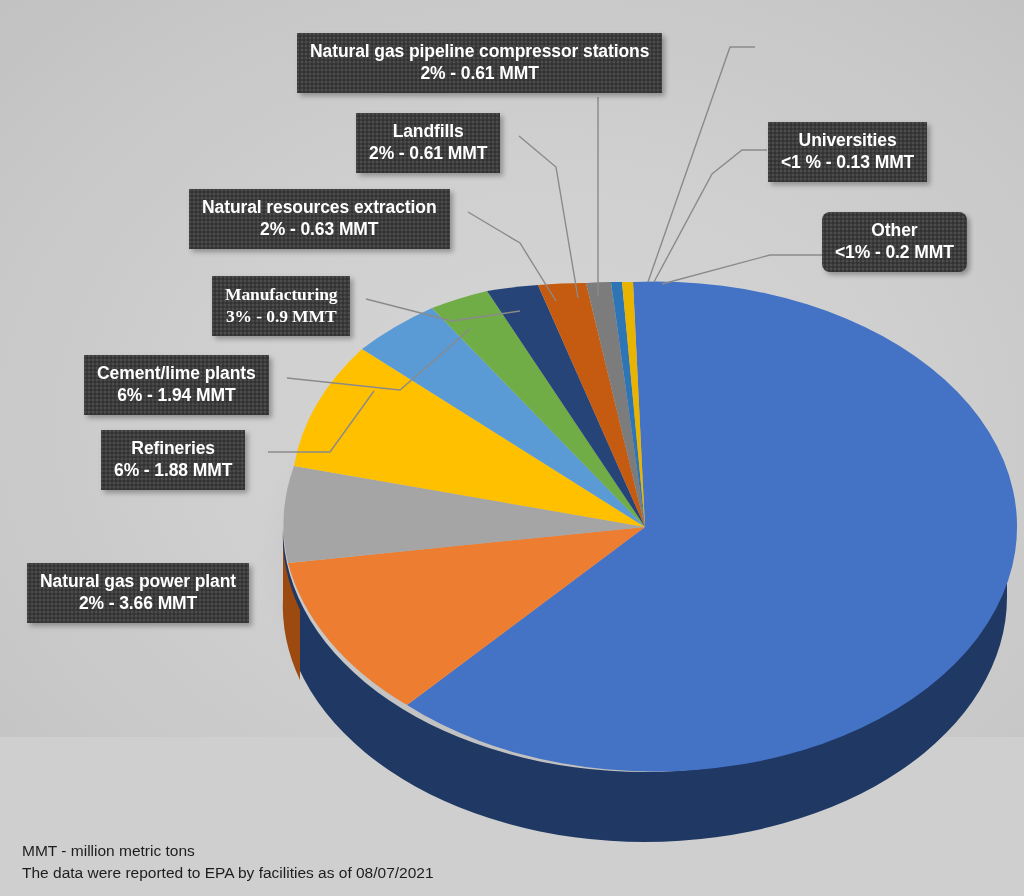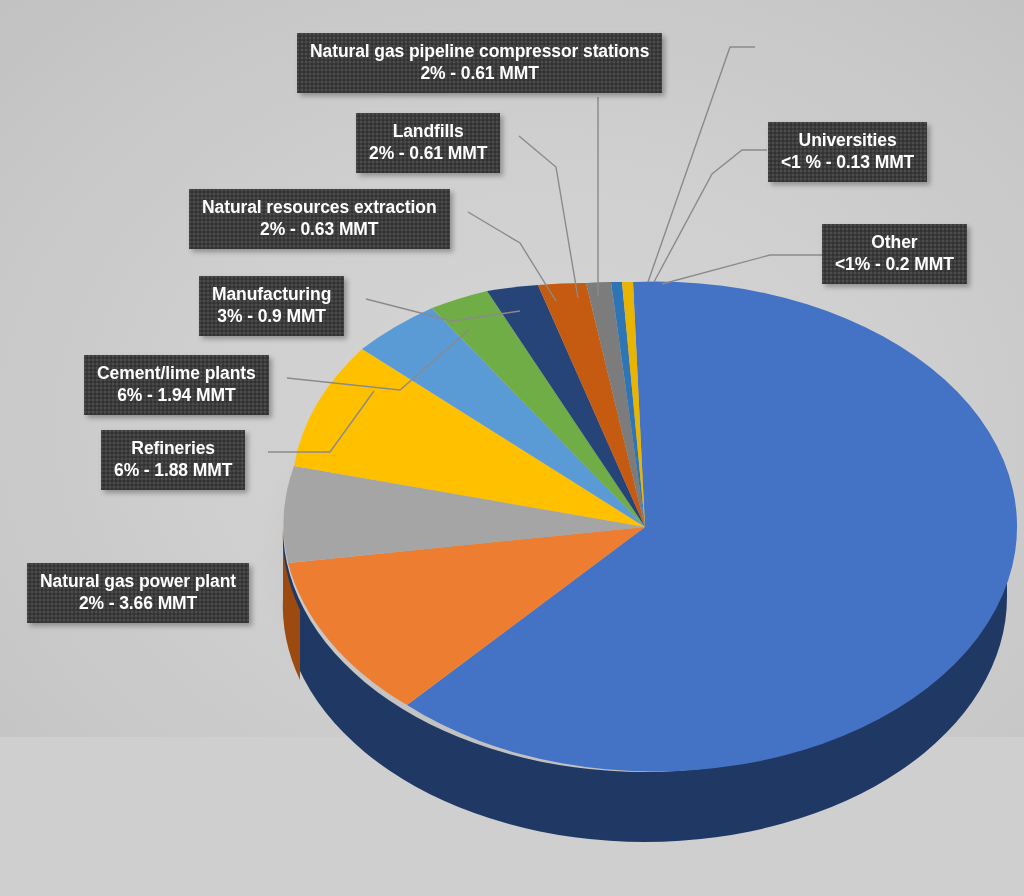--- a/index.html
+++ b/index.html
@@ -117,21 +117,21 @@
   <div class="label" style="left:356px;top:113px;">
     <span class="l1">Landfills</span>
     <span class="l2">2% - 0.61 MMT</span>
   </div>
 
   <div class="label" style="left:177px;top:189px;margin-left:12px;">
     <span class="l1">Natural resources extraction</span>
     <span class="l2">2% - 0.63 MMT</span>
   </div>
 
-  <div class="label" style="left:199px;top:276px;">
+  <div class="label" style="left:212px;top:276px;font-family:Liberation Serif, serif;">
     <span class="l1">Manufacturing</span>
     <span class="l2">3% - 0.9 MMT</span>
   </div>
 
   <div class="label" style="left:84px;top:355px;">
     <span class="l1">Cement/lime plants</span>
     <span class="l2">6% - 1.94 MMT</span>
   </div>
 
   <div class="label" style="left:101px;top:430px;">
@@ -143,20 +143,24 @@
     <span class="l1">Natural gas power plant</span>
     <span class="l2">2% - 3.66 MMT</span>
   </div>
 
 
   <div class="label" style="left:768px;top:122px;">
     <span class="l1">Universities</span>
     <span class="l2">&lt;1 % - 0.13 MMT</span>
   </div>
 
-  <div class="label" style="left:822px;top:224px;">
+  <div class="label" style="left:822px;top:212px;border-radius:8px;">
     <span class="l1">Other</span>
     <span class="l2">&lt;1% - 0.2 MMT</span>
   </div>
 
 
+  <div id="footnote">
+    <span>MMT - million metric tons</span>
+    <span>The data were reported to EPA by facilities as of 08/07/2021</span>
+  </div>
 
 </div>
 
 </body></html>

